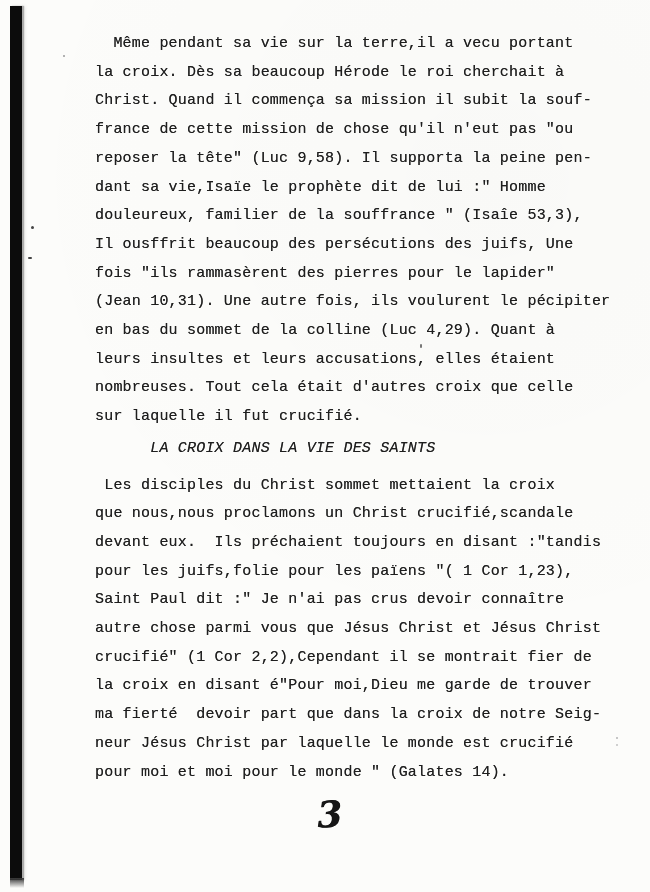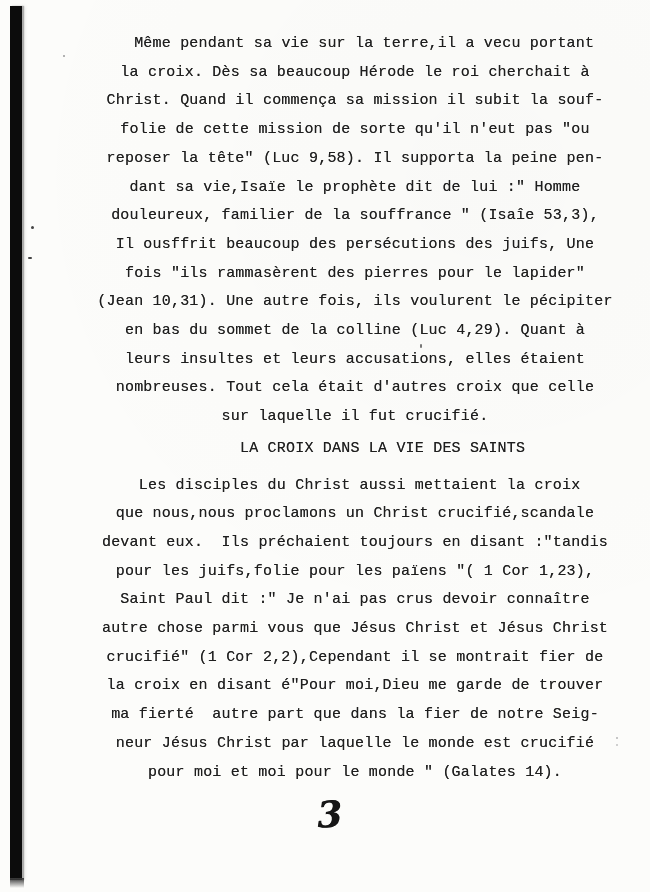--- a/index.html
+++ b/index.html
@@ -42,26 +42,26 @@
   .text-area {
     position: absolute;
     left: 95px;
     top: 30px;
     width: 520px;
     color: #1e1e1e;
     font-size: 15px;
     line-height: 28.7px;
     letter-spacing: 0.2px;
     text-shadow: 0 0 0.6px rgba(30,30,30,0.7);
-    text-align: center;
   }
   .block { margin: 0; }
   .block.heading {
     margin-top: 3px;
     margin-bottom: 8px;
+    font-style: italic;
   }
   .line {
     white-space: pre;
   }
   .page-number {
     position: absolute;
     left: 317px;
     top: 793px;
     font-family: "DejaVu Serif", serif;
     font-style: italic;
@@ -93,44 +93,44 @@
   <div class="speck speck-3"></div>
   <div class="speck speck-4"></div>
   <div class="speck speck-5"></div>
   <div class="speck speck-6"></div>
 
   <div class="text-area">
       <div class="block paragraph">
         <div class="line">  Même pendant sa vie sur la terre,il a vecu portant</div>
         <div class="line">la croix. Dès sa beaucoup Hérode le roi cherchait à</div>
         <div class="line">Christ. Quand il commença sa mission il subit la souf-</div>
-        <div class="line">folie de cette mission de sorte qu'il n'eut pas "ou</div>
+        <div class="line">france de cette mission de chose qu'il n'eut pas "ou</div>
         <div class="line">reposer la tête" (Luc 9,58). Il supporta la peine pen-</div>
         <div class="line">dant sa vie,Isaïe le prophète dit de lui :" Homme</div>
         <div class="line">douleureux, familier de la souffrance " (Isaîe 53,3),</div>
         <div class="line">Il ousffrit beaucoup des persécutions des juifs, Une</div>
         <div class="line">fois "ils rammasèrent des pierres pour le lapider"</div>
         <div class="line">(Jean 10,31). Une autre fois, ils voulurent le pécipiter</div>
         <div class="line">en bas du sommet de la colline (Luc 4,29). Quant à</div>
         <div class="line">leurs insultes et leurs accusations, elles étaient</div>
         <div class="line">nombreuses. Tout cela était d'autres croix que celle</div>
         <div class="line">sur laquelle il fut crucifié.</div>
       </div>
       <div class="block heading">
         <div class="line">      LA CROIX DANS LA VIE DES SAINTS</div>
       </div>
       <div class="block paragraph">
-        <div class="line"> Les disciples du Christ aussi mettaient la croix</div>
+        <div class="line"> Les disciples du Christ sommet mettaient la croix</div>
         <div class="line">que nous,nous proclamons un Christ crucifié,scandale</div>
         <div class="line">devant eux.  Ils préchaient toujours en disant :"tandis</div>
         <div class="line">pour les juifs,folie pour les païens "( 1 Cor 1,23),</div>
         <div class="line">Saint Paul dit :" Je n'ai pas crus devoir connaître</div>
         <div class="line">autre chose parmi vous que Jésus Christ et Jésus Christ</div>
         <div class="line">crucifié" (1 Cor 2,2),Cependant il se montrait fier de</div>
         <div class="line">la croix en disant é"Pour moi,Dieu me garde de trouver</div>
-        <div class="line">ma fierté  autre part que dans la fier de notre Seig-</div>
+        <div class="line">ma fierté  devoir part que dans la croix de notre Seig-</div>
         <div class="line">neur Jésus Christ par laquelle le monde est crucifié</div>
         <div class="line">pour moi et moi pour le monde " (Galates 14).</div>
       </div>
     </div>
 
   <div class="page-number">3</div>
 </div>
 
 </body></html>

